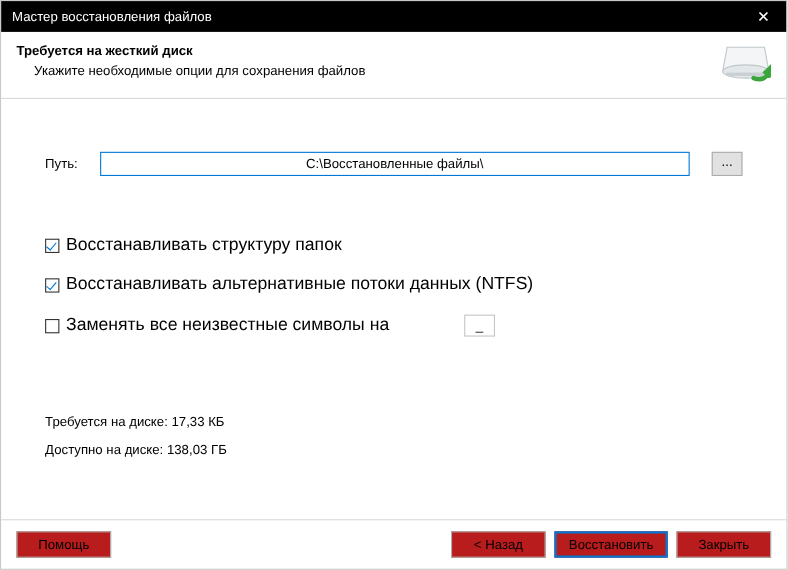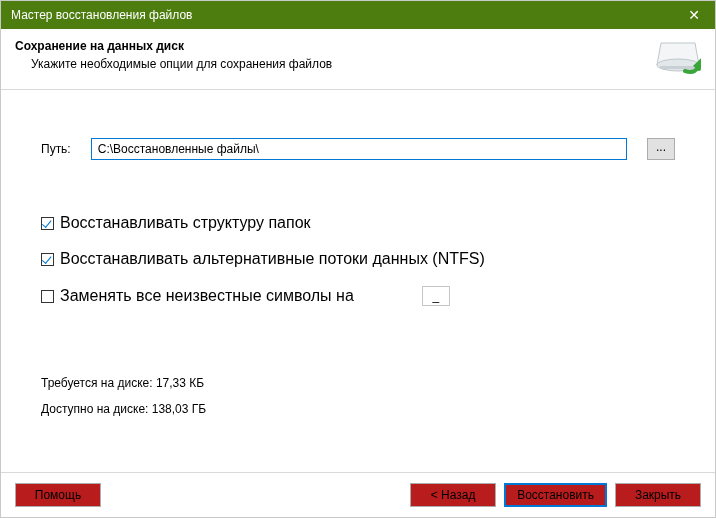--- a/index.html
+++ b/index.html
@@ -7,21 +7,21 @@
     font-family: "Segoe UI", Tahoma, sans-serif;
     font-size: 12px;
     background: #fff;
     width: 716px;
     height: 518px;
     overflow: hidden;
     border: 1px solid #c9c9c9;
     position: relative;
   }
   .titlebar {
-    background: #4d7c0f;
+    background: #000000;
     color: #fff;
     height: 28px;
     display: flex;
     align-items: center;
     padding-left: 10px;
     font-size: 12px;
     position: relative;
   }
   .titlebar .close {
     position: absolute;
@@ -77,20 +77,21 @@
     white-space: nowrap;
   }
   .path-input {
     flex: 1;
     height: 22px;
     border: 1px solid #0178d6;
     padding: 2px 6px;
     font-size: 12px;
     font-family: inherit;
     outline: none;
+    text-align: center;
   }
   .browse-btn {
     width: 28px;
     height: 22px;
     border: 1px solid #acacac;
     background: #e1e1e1;
     font-size: 12px;
     cursor: default;
     display: flex;
     align-items: center;
@@ -176,21 +177,21 @@
 </head>
 <body>
 
 <div class="titlebar">
   <span>Мастер восстановления файлов</span>
   <div class="close">✕</div>
 </div>
 
 <div class="header-area">
   <div class="header-text">
-    <div class="header-title">Сохранение на данных диск</div>
+    <div class="header-title">Требуется на жесткий диск</div>
     <div class="header-sub">Укажите необходимые опции для сохранения файлов</div>
   </div>
   <div class="header-icon">
     <svg viewBox="0 0 46 38">
       <path d="M6 4 L40 4 L44 26 L2 26 Z" fill="#f3f5f6" stroke="#bfc7cb" stroke-width="1"></path>
       <ellipse cx="23" cy="26" rx="21" ry="6" fill="#e2e7ea" stroke="#bfc7cb" stroke-width="1"></ellipse>
       <rect x="5" y="27" width="36" height="3" fill="#c9d0d4"></rect>
       <path d="M30 32 Q42 36 44 24 L40 28 L44 24 L44 30" fill="none" stroke="#3aa53a" stroke-width="4" stroke-linecap="round"></path>
       <path d="M44 22 L38 27 L44 31 Z" fill="#3aa53a"></path>
     </svg>

